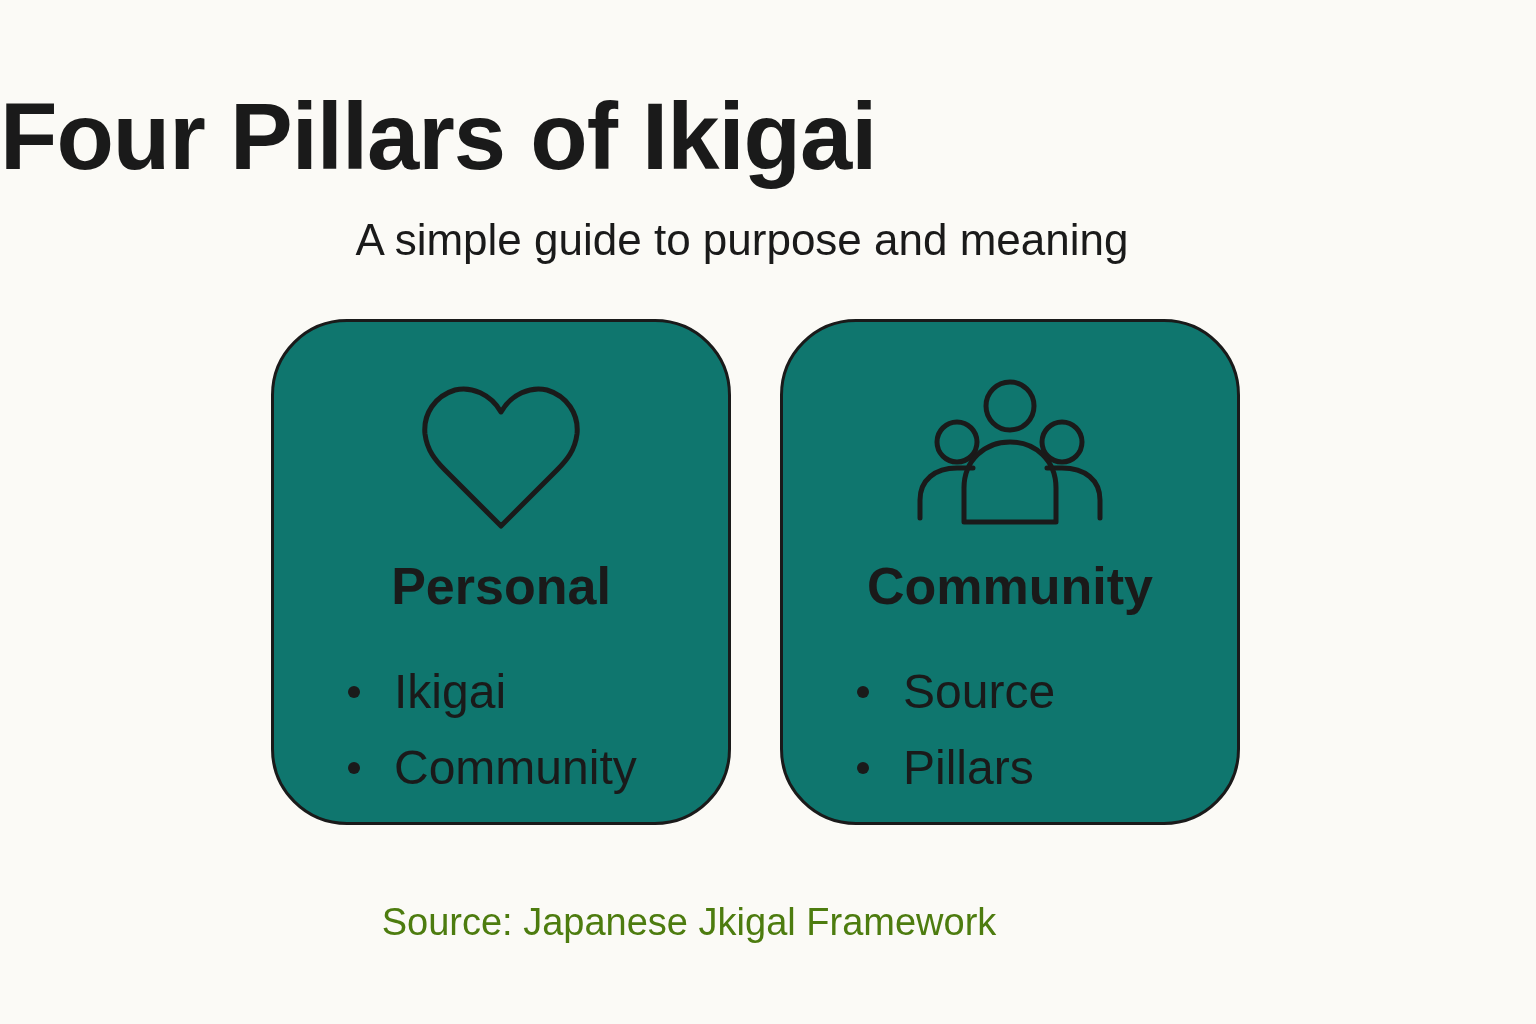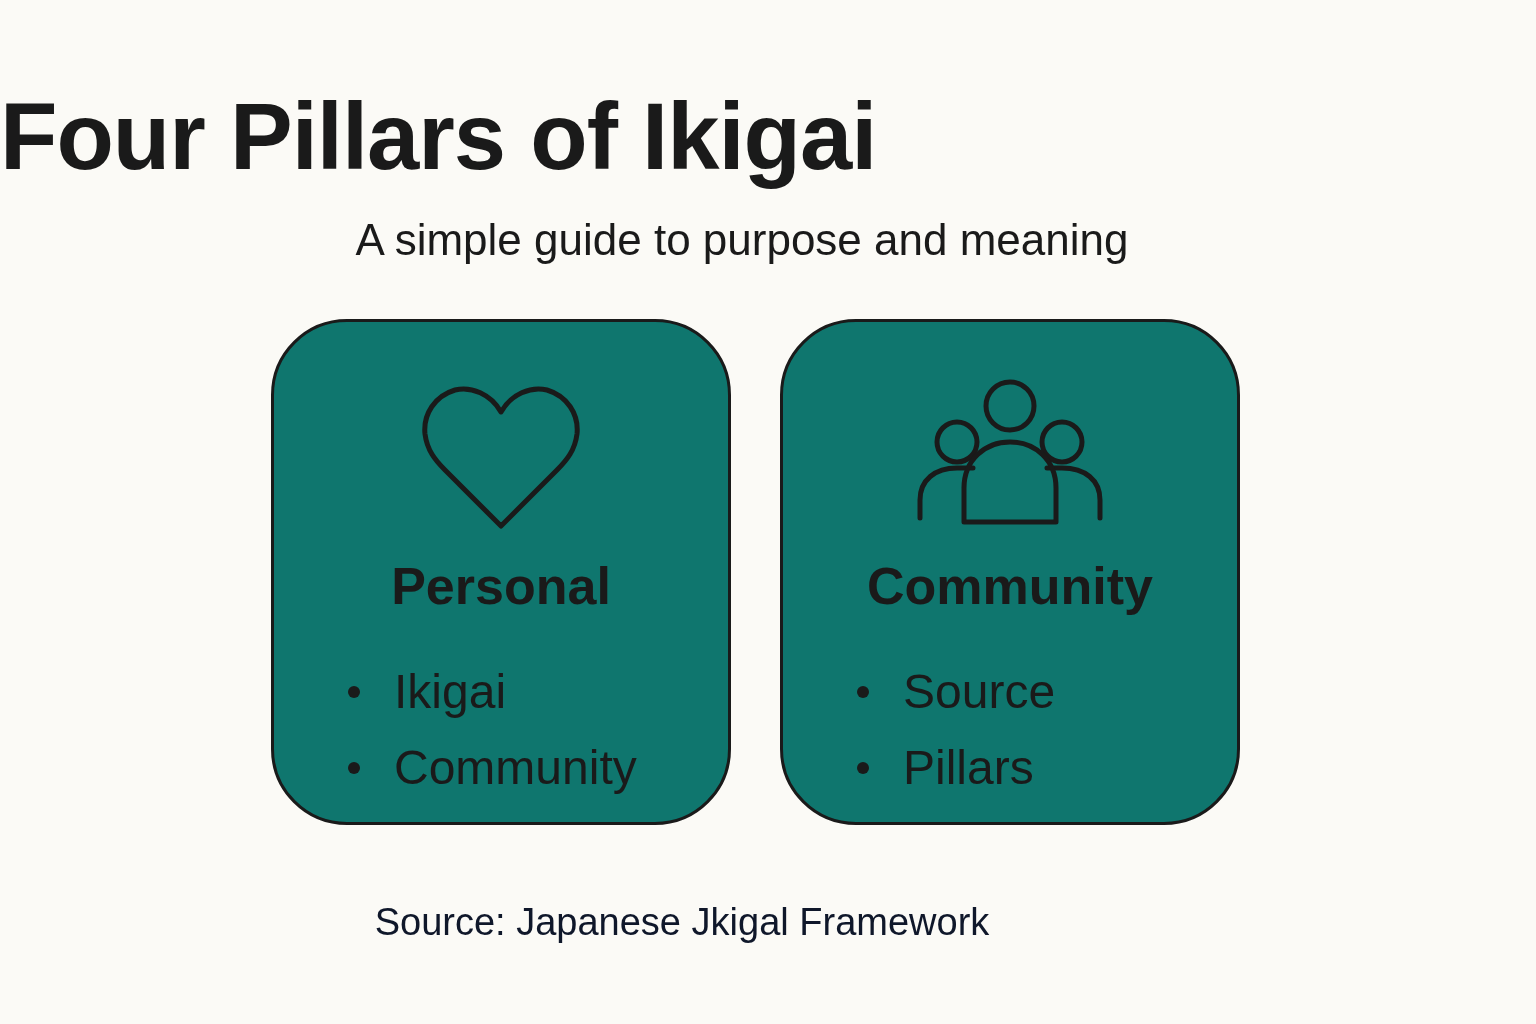--- a/index.html
+++ b/index.html
@@ -91,21 +91,22 @@
       background: #1a1a1a;
     }
     .source {
       position: absolute;
       top: 898px;
       left: 0;
       width: 1364px;
       text-align: center;
       font-size: 38px;
       line-height: 48px;
-      color: #0f172a;
+      color: #4d7c0f;
+      padding-left: 7px;
     }
   </style>
 </head>
 <body>
 
 <div class="title">Four Pillars of Ikigai</div>
 <div class="subtitle">A simple guide to purpose and meaning</div>
 
 <div class="card personal">
   <div class="icon">

